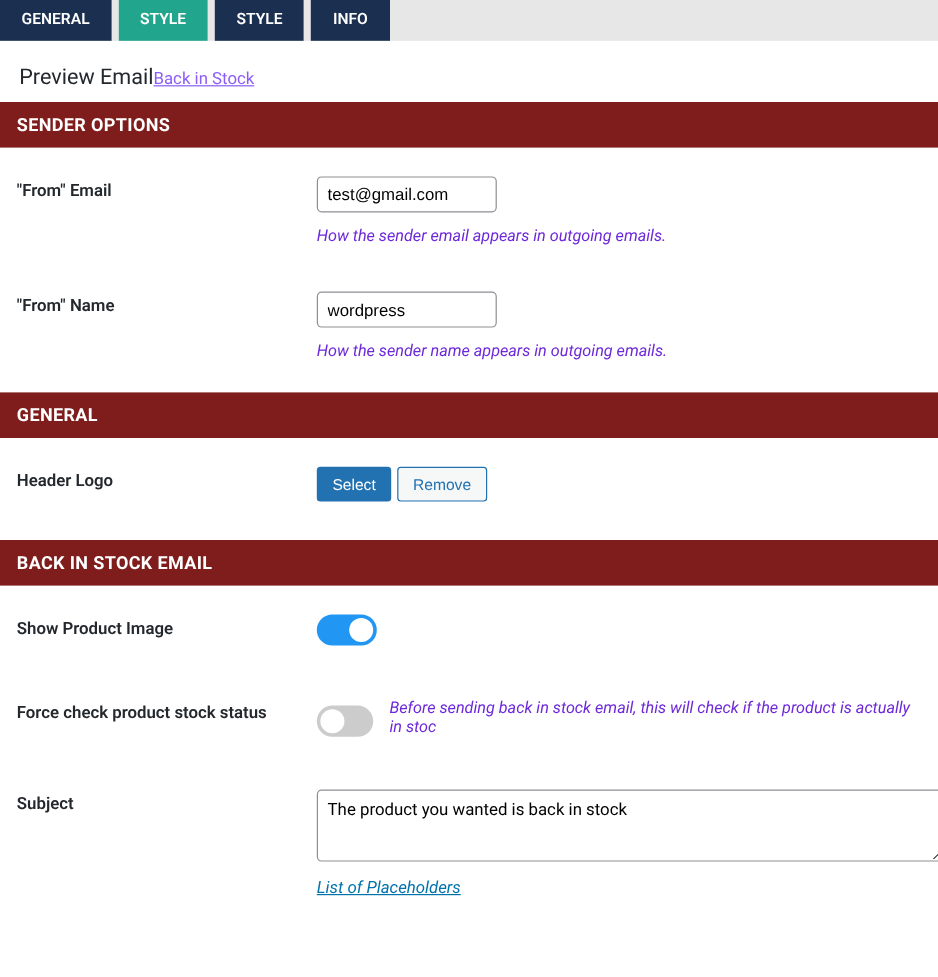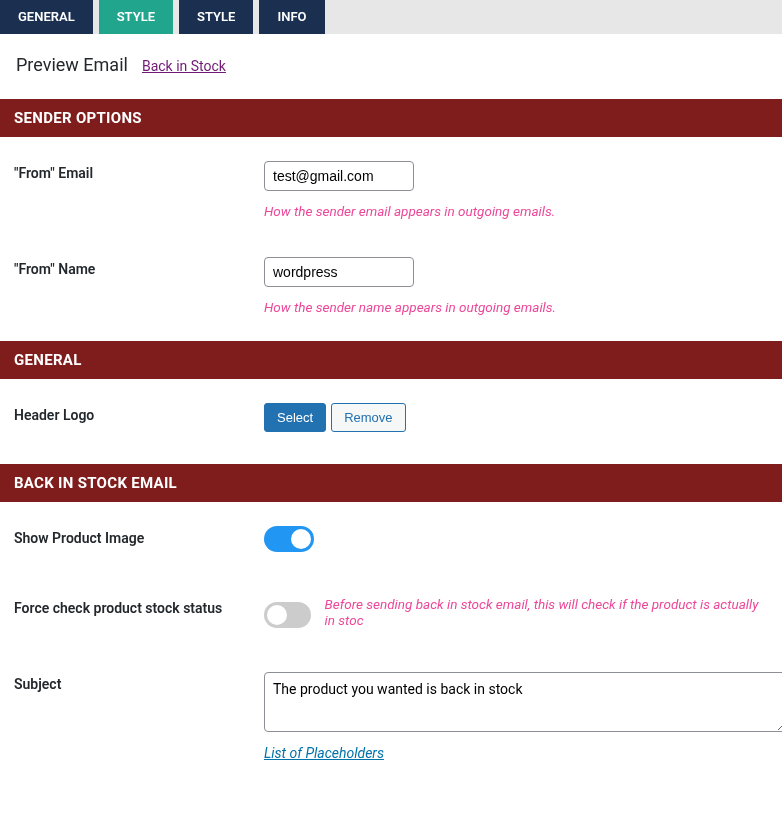--- a/index.html
+++ b/index.html
@@ -27,32 +27,32 @@
       font-weight: 600;
       font-size: 13px;
       margin-right: 6px;
       cursor: pointer;
       background: #1b3050;
     }
     .tab.active {
       background: #21a68d;
     }
     .preview-row {
-      padding: 20px 0 24px 16px;
+      padding: 20px 0 10px 16px;
       display: flex;
       align-items: baseline;
-      gap: 14px;
+      gap: 0;
     }
     .preview-title {
       font-size: 18px;
       font-weight: 400;
       color: #23282d;
     }
     .link {
-      color: #701a75;
+      color: #8b5cf6;
       text-decoration: underline;
       font-size: 14px;
       cursor: pointer;
     }
     .section-header {
       background: #7f1d1d;
       color: #fff;
       font-weight: 700;
       font-size: 15px;
       padding: 10px 14px;
@@ -77,21 +77,21 @@
     input[type="text"] {
       width: 150px;
       padding: 6px 8px;
       border: 1px solid #8c8f94;
       border-radius: 4px;
       font-size: 14px;
       margin-bottom: 12px;
     }
     .help-text {
       font-style: italic;
-      color: #ec4899;
+      color: #6d28d9;
       font-size: 13.5px;
       margin-bottom: 14px;
     }
     .btn {
       border-radius: 3px;
       padding: 6px 12px;
       font-size: 13px;
       cursor: pointer;
       display: inline-block;
     }

